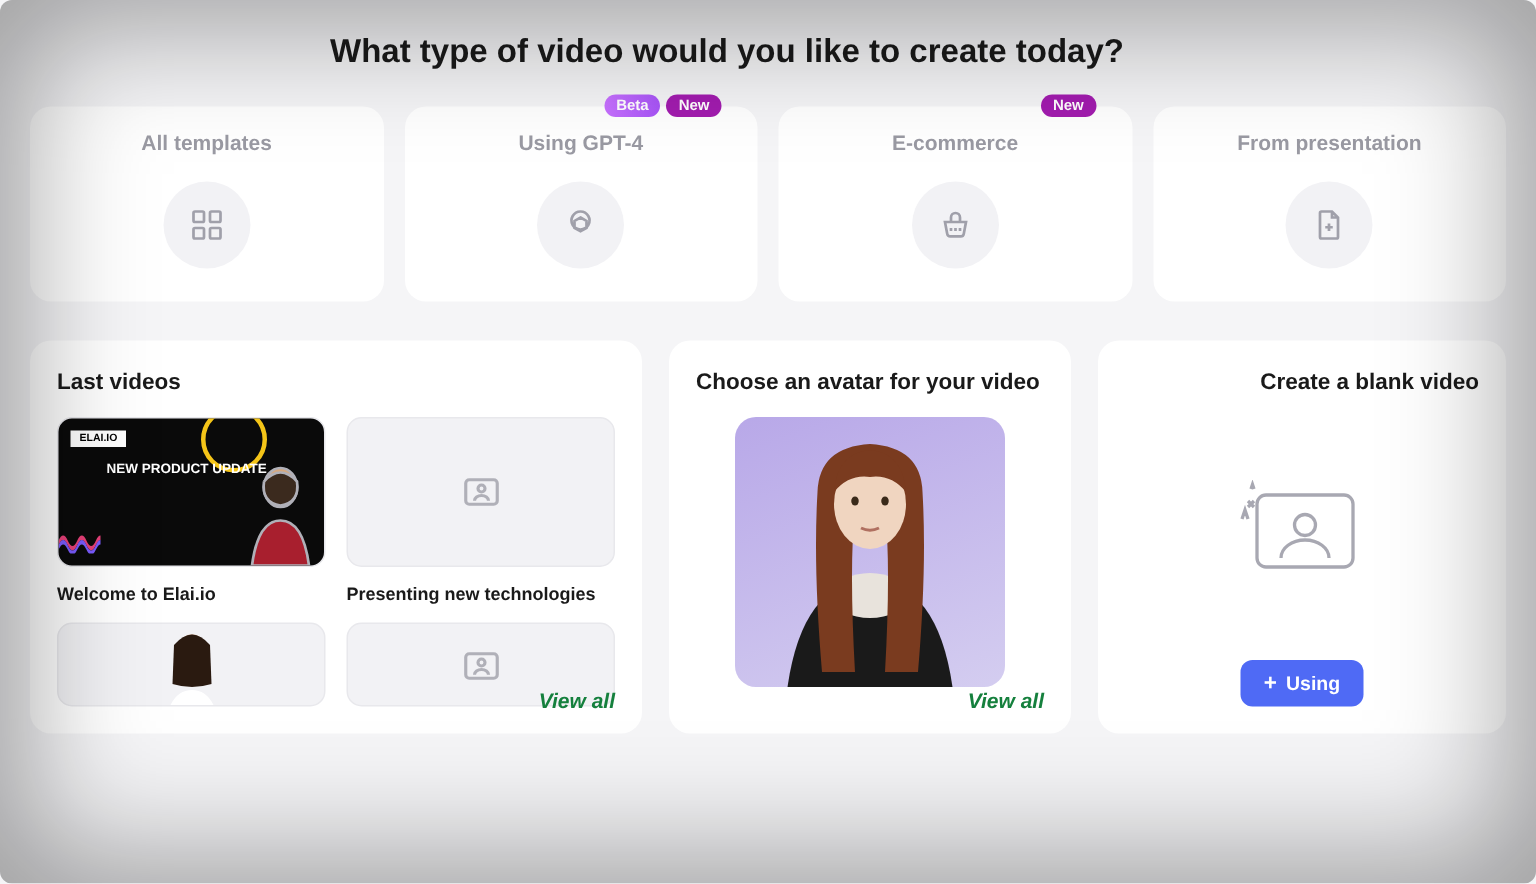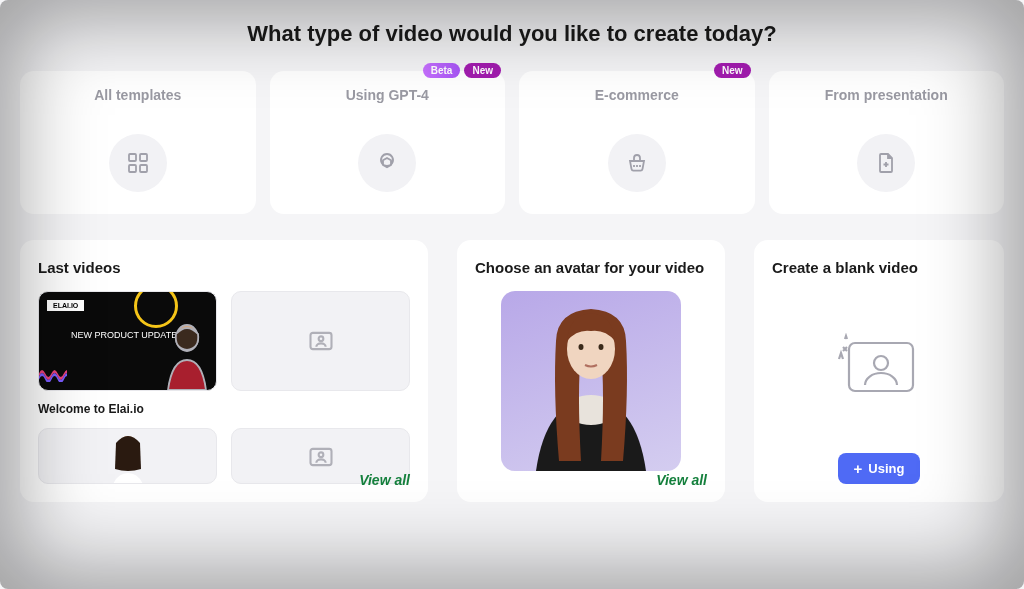--- a/index.html
+++ b/index.html
@@ -1,41 +1,41 @@
 <!DOCTYPE html>
 <html><head>
   <meta charset="utf-8">
   <style>
     * { margin: 0; padding: 0; box-sizing: border-box; font-family: -apple-system, BlinkMacSystemFont, 'Segoe UI', sans-serif; }
     body { background: #f5f5f7; padding: 20px; width: 1024px; height: 589px; overflow: hidden; position: relative; }
     body::after { content: ''; position: absolute; inset: 0; pointer-events: none; box-shadow: inset 0 0 80px 20px rgba(0,0,0,0.35); border-radius: 8px; }
-    .heading { text-align: center; font-size: 22px; font-weight: 700; color: #1a1a1a; margin-bottom: 22px; padding: 0 200px; line-height: 1.3; }
+    .heading { text-align: left; font-size: 22px; font-weight: 700; color: #1a1a1a; margin-bottom: 22px; padding: 0 200px; line-height: 1.3; }
     .categories { display: flex; gap: 14px; margin-bottom: 26px; }
     .category-card { flex: 1; background: #fff; border-radius: 14px; padding: 16px 10px 22px; text-align: center; position: relative; cursor: pointer; }
-    .category-card .badges { position: absolute; top: -8px; right: 4px; display: flex; gap: 4px; }
+    .category-card .badges { position: absolute; top: -8px; right: 24px; display: flex; gap: 4px; }
     .badge { font-size: 10px; color: #fff; padding: 2px 8px; border-radius: 10px; font-weight: 600; }
     .badge.beta { background: linear-gradient(90deg, #c770ff, #a855f7); }
     .badge.new { background: #a21caf; }
-    .category-title { font-size: 14px; font-weight: 600; color: #9a9aa3; margin-bottom: 31px; }
+    .category-title { font-size: 14px; font-weight: 600; color: #9a9aa3; margin-bottom: 18px; }
     .category-icon-wrap { width: 58px; height: 58px; border-radius: 50%; background: #f2f2f5; margin: 0 auto; display: flex; align-items: center; justify-content: center; }
     .category-icon-wrap svg { width: 24px; height: 24px; stroke: #a0a0aa; fill: none; stroke-width: 1.8; }
-    .panels { display: flex; gap: 29px; }
+    .panels { display: flex; gap: 18px; }
     .panel { background: #fff; border-radius: 14px; padding: 18px; position: relative; }
     .panel-last-videos { flex: 0 0 408px; }
     .panel-avatar { flex: 0 0 268px; }
     .panel-blank { flex: 1; display: flex; flex-direction: column; }
     .panel-title { font-size: 15px; font-weight: 700; color: #1a1a1a; margin-bottom: 14px; line-height: 1.3; }
-    .panel-blank .panel-title { text-align: left; }
+    .panel-blank .panel-title { text-align: right; }
     .videos-grid { display: grid; grid-template-columns: 1fr 1fr; gap: 10px 14px; }
     .video-item { cursor: pointer; }
     .video-thumb { width: 100%; height: 100px; border-radius: 10px; background: #f2f2f5; border: 1px solid #e8e8ec; display: flex; align-items: center; justify-content: center; overflow: hidden; position: relative; }
     .video-thumb svg { width: 28px; height: 28px; stroke: #b0b0b8; fill: none; stroke-width: 1.8; }
     .thumb-elai { background: #0a0a0a; position: relative; }
     .thumb-elai .tag { position: absolute; top: 8px; left: 8px; background: #fff; color: #000; font-size: 7px; font-weight: 700; padding: 2px 6px; }
-    .thumb-elai .headline { position: absolute; left: 10px; top: 38px; color: #fff; font-size: 9px; font-weight: 400; padding-left: 22px; }
+    .thumb-elai .headline { position: absolute; left: 10px; top: 28px; color: #fff; font-size: 9px; font-weight: 700; padding-left: 22px; }
     .thumb-elai .swirl { position: absolute; right: 38px; top: -8px; width: 44px; height: 44px; border: 3px solid #f5c518; border-radius: 50%; }
     .thumb-elai .wave { position: absolute; bottom: 8px; left: 0; right: 0; height: 14px; }
     .thumb-elai .avatar-fig { position: absolute; right: 4px; bottom: 0; width: 50px; height: 70px; }
     .video-label { font-size: 12px; font-weight: 600; color: #1a1a1a; margin-top: 11px; }
     .view-all { position: absolute; bottom: 14px; right: 18px; color: #15803d; font-size: 14px; font-weight: 600; cursor: pointer; font-style: italic; }
     .avatar-preview { width: 180px; height: 180px; margin: 0 auto; border-radius: 14px; background: linear-gradient(160deg, #b8a8e8 0%, #d4cdf0 100%); position: relative; overflow: hidden; cursor: pointer; }
     .blank-icon-area { flex: 1; display: flex; align-items: center; justify-content: center; }
     .blank-icon-area svg { width: 88px; height: 68px; stroke: #a8a8b2; fill: none; stroke-width: 2.2; }
     .create-btn { background: #4f6af5; color: #fff; border: none; border-radius: 8px; padding: 8px 16px; font-size: 13px; font-weight: 600; cursor: pointer; display: flex; align-items: center; gap: 6px; align-self: center; margin-top: 10px; }
     .create-btn .plus { font-size: 15px; line-height: 1; }
@@ -119,20 +119,21 @@
         <div class="video-label">Welcome to Elai.io</div>
       </div>
       <div class="video-item">
         <div class="video-thumb">
           <svg viewBox="0 0 24 24">
               <rect x="3" y="5" width="18" height="14" rx="2"></rect>
               <circle cx="12" cy="10" r="2"></circle>
               <path d="M8 17 a4 3 0 0 1 8 0"></path>
             </svg>
         </div>
+        <div class="video-label">Presenting new technologies</div>
       </div>
     </div>
     <div class="partial-row">
       <div class="partial-thumb">
         <svg viewBox="0 0 50 70" width="50" height="70">
             <ellipse cx="25" cy="20" rx="11" ry="13" fill="#c99770"></ellipse>
             <path d="M13 14 Q25 0 37 14 L38 40 Q25 44 12 40 Z" fill="#2a1a10"></path>
             <path d="M6 70 Q10 44 25 44 Q40 44 44 70 Z" fill="#ffffff"></path>
           </svg>
       </div>

